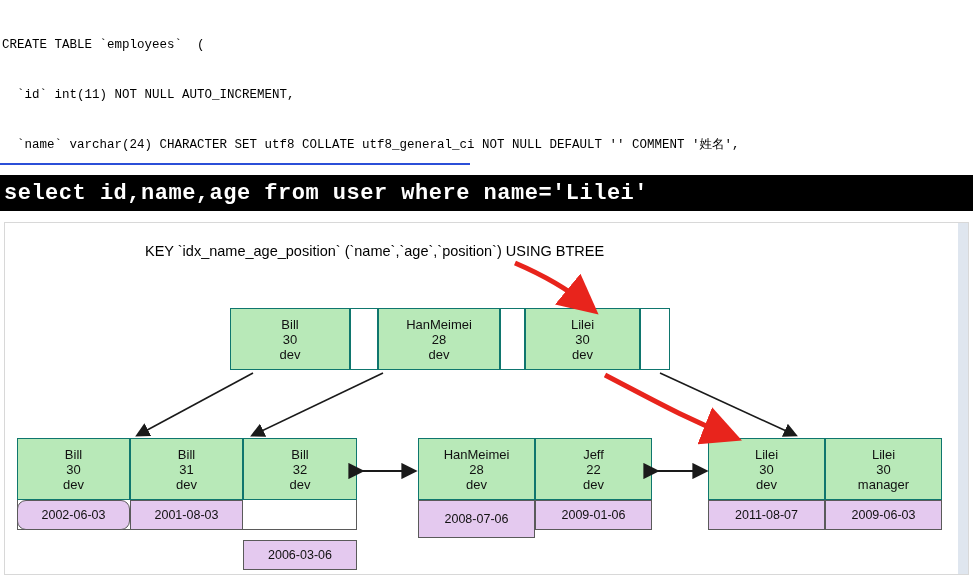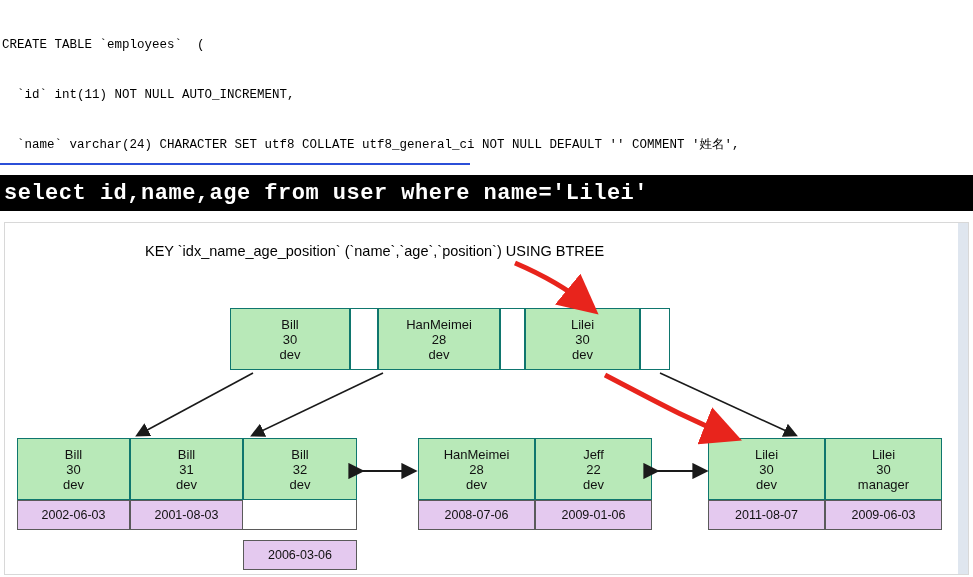--- a/index.html
+++ b/index.html
@@ -126,36 +126,36 @@
       <div class="cell" style="left:125px;top:215px;width:113px;height:62px;">
         <span class="l">Bill</span>
         <span class="l">31</span>
         <span class="l">dev</span>
       </div>
       <div class="cell" style="left:238px;top:215px;width:114px;height:62px;">
         <span class="l">Bill</span>
         <span class="l">32</span>
         <span class="l">dev</span>
       </div>
-      <div class="date" style="left:12px;top:277px;width:113px;height:30px;">2002-06-03</div>
+      <div class="date" style="left:12px;top:277px;width:113px;height:30px;border-radius:9px;">2002-06-03</div>
       <div class="date" style="left:125px;top:277px;width:113px;height:30px;">2001-08-03</div>
       <div class="date" style="left:238px;top:277px;width:114px;height:30px;margin-top:40px;">2006-03-06</div>
 
       <div class="grp" style="left:413px;top:215px;width:234px;height:92px;"></div>
       <div class="cell" style="left:413px;top:215px;width:117px;height:62px;">
         <span class="l">HanMeimei</span>
         <span class="l">28</span>
         <span class="l">dev</span>
       </div>
       <div class="cell" style="left:530px;top:215px;width:117px;height:62px;">
         <span class="l">Jeff</span>
         <span class="l">22</span>
         <span class="l">dev</span>
       </div>
-      <div class="date" style="left:413px;top:277px;width:117px;height:30px;text-align:right;">2008-07-06</div>
+      <div class="date" style="left:413px;top:277px;width:117px;height:38px;text-align:right;">2008-07-06</div>
       <div class="date" style="left:530px;top:277px;width:117px;height:30px;">2009-01-06</div>
 
       <div class="grp" style="left:703px;top:215px;width:234px;height:92px;"></div>
       <div class="cell" style="left:703px;top:215px;width:117px;height:62px;">
         <span class="l">Lilei</span>
         <span class="l">30</span>
         <span class="l">dev</span>
       </div>
       <div class="cell" style="left:820px;top:215px;width:117px;height:62px;">
         <span class="l">Lilei</span>

